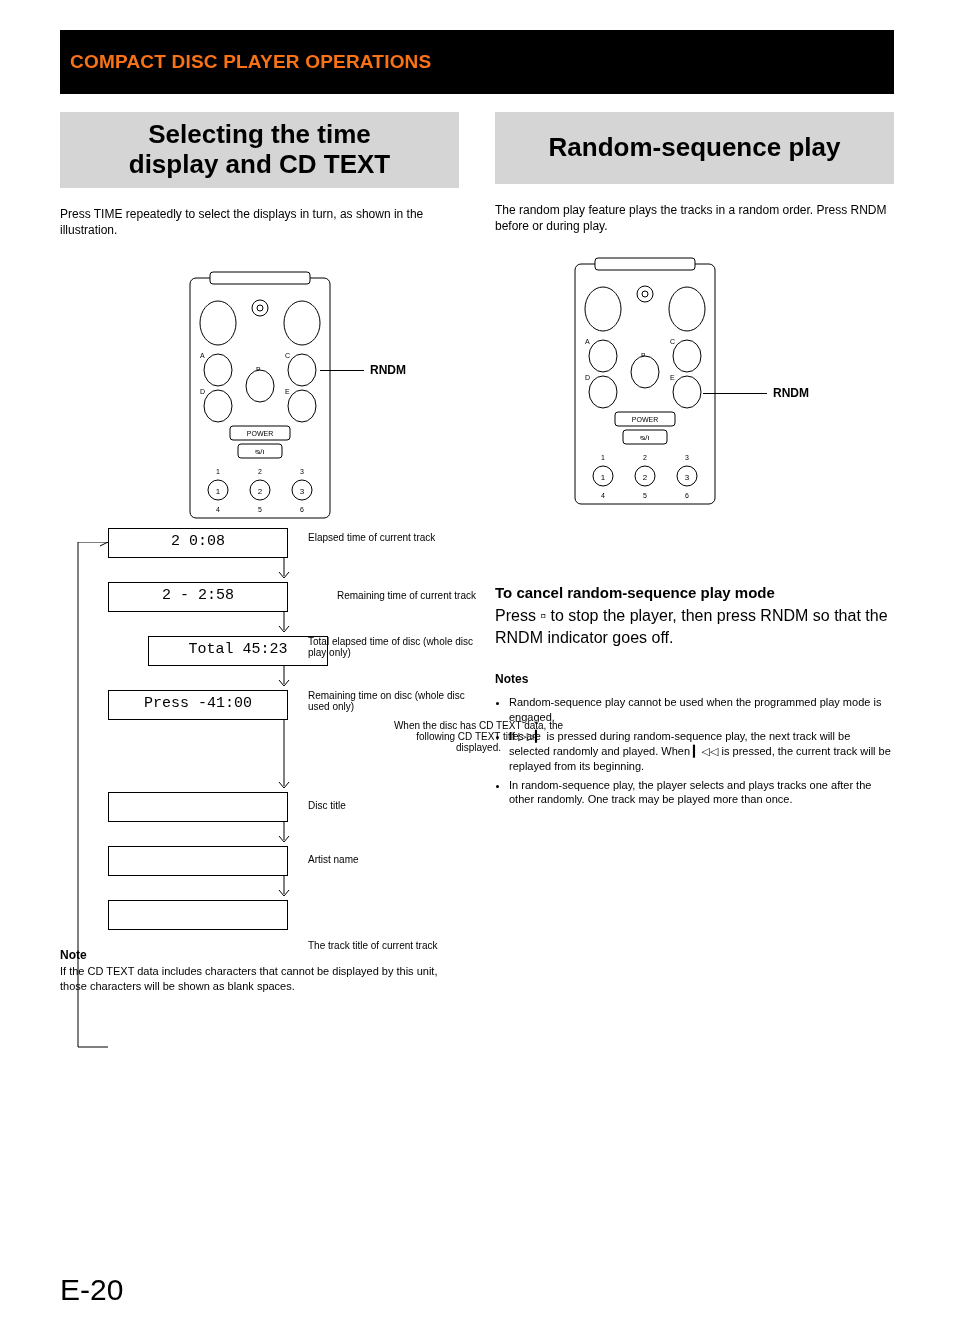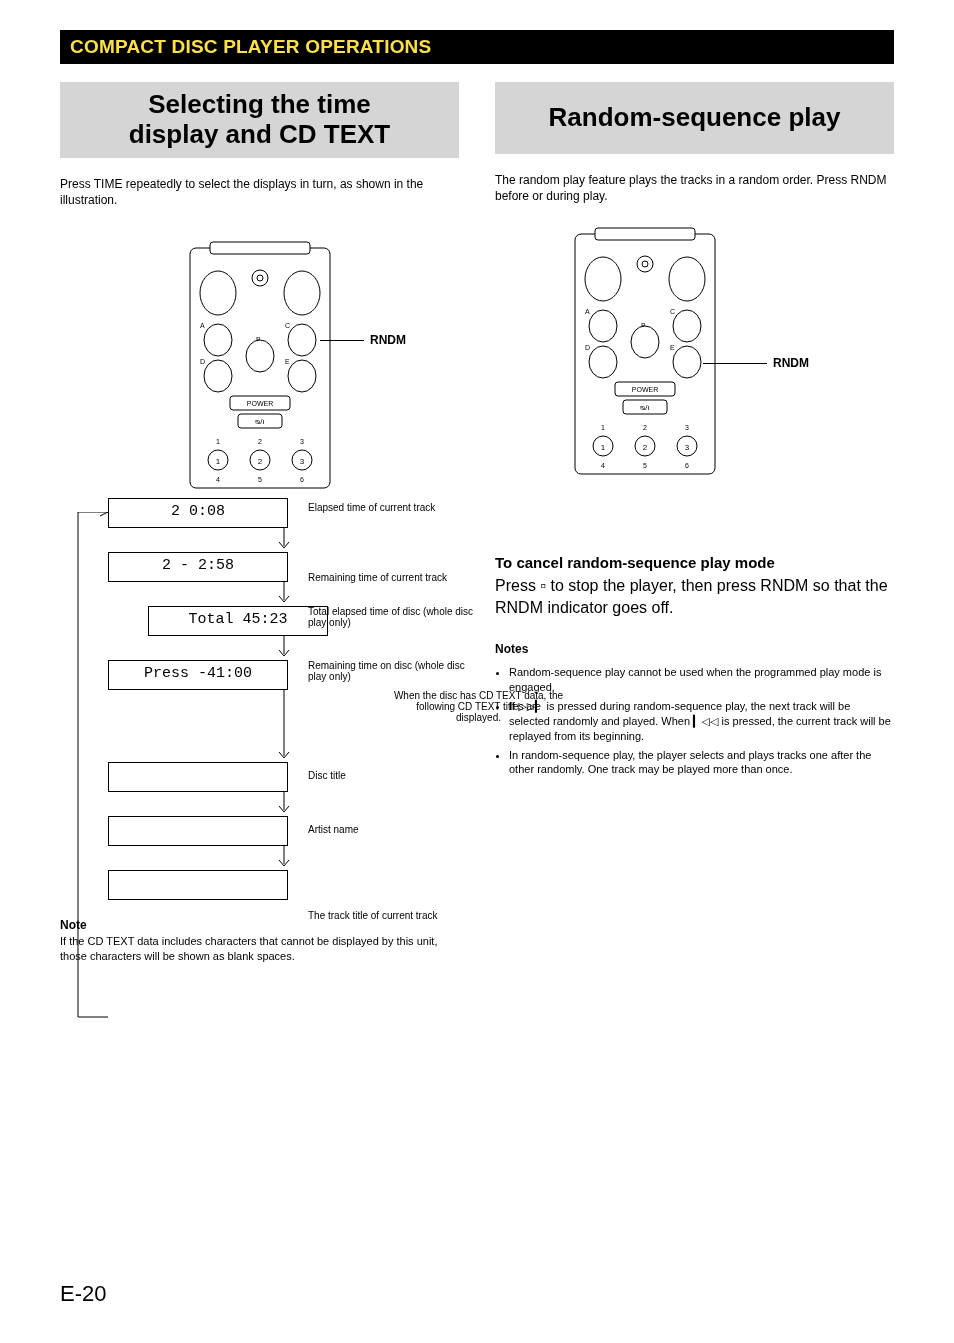--- a/index.html
+++ b/index.html
@@ -1,39 +1,39 @@
 <!DOCTYPE html>
 <html><head>
 <meta charset="utf-8">
 <style>
   * { box-sizing: border-box; margin: 0; padding: 0; }
   html, body { width: 954px; background: #fff; font-family: Helvetica, Arial, sans-serif; color: #000; }
   .page { width: 954px; height: 1343px; position: relative; padding: 30px 60px 0 60px; }
-  .section-header { background: #000; color: #fde047; font-weight: bold; font-size: 19px; padding: 6px 10px; letter-spacing: 0.2px; }
+  .section-header { background: #000; color: #f97316; font-weight: bold; font-size: 19px; padding: 21px 10px; letter-spacing: 0.2px; }
   .cols { display: flex; gap: 36px; margin-top: 18px; }
   .col { flex: 1; }
   .sub-title { background: #d5d5d5; text-align: center; font-weight: bold; font-size: 26px; padding: 8px 10px; line-height: 1.15; }
   .intro { font-size: 12px; margin-top: 18px; line-height: 1.35; }
   .remote-wrap { position: relative; margin: 30px auto 0 auto; width: 100%; height: 260px; }
   .remote-wrap.r2 { height: 260px; margin-top: 20px; }
   .callout { position: absolute; font-weight: bold; font-size: 12px; }
   .callout-line { position: absolute; height: 1px; background: #000; }
   .disp { border: 1px solid #000; width: 180px; min-height: 30px; padding: 4px 8px; font-family: "Courier New", monospace; font-size: 15px; letter-spacing: 0px; text-align: center; background: #fff; }
   .disp.lcd { font-family: "Courier New", monospace; font-weight: normal; }
   .flow-arrow { text-align: center; height: 24px; position: relative; width: 180px; margin: 0 auto; }
   .flow-arrow svg { display: block; margin: 0 auto; }
   .flow-label { font-size: 10px; line-height: 1.1; position: absolute; left: 200px; width: 170px; }
   .flow-container { position: relative; margin-left: 48px; }
   .loopback { position: absolute; left: -38px; top: 14px; width: 38px; }
   .subhead { font-weight: bold; font-size: 15px; margin-top: 20px; line-height: 1.25; }
   .body { font-size: 16px; line-height: 1.35; margin-top: 2px; }
   .notes-hd { font-weight: bold; font-size: 12px; margin-top: 24px; }
   .notes-list { list-style: disc; padding-left: 14px; font-size: 11px; line-height: 1.35; margin-top: 9px; }
   .notes-list li { margin-bottom: 4px; }
-  .page-num { position: absolute; left: 60px; bottom: 36px; font-size: 22px; }
+  .page-num { position: absolute; left: 60px; bottom: 36px; font-size: 30px; }
   .note-hd { font-weight: bold; font-size: 12px; margin-top: 18px; }
   .note-body { font-size: 11px; line-height: 1.35; margin-top: 2px; }
   .sym { font-family: Arial, sans-serif; }
   .rc-svg-left { position:absolute; left:120px; top:0; }
   .rc-svg-right { position:absolute; left:70px; top:0; }
 </style>
 </head>
 <body>
 
 <div class="page">
@@ -100,21 +100,21 @@
         </div>
         <div class="flow-arrow">
             <svg width="20" height="24">
               <line x1="10" y1="0" x2="10" y2="18" stroke="#000"></line>
               <polyline points="5,14 10,20 15,14" fill="none" stroke="#000"></polyline>
             </svg>
           </div>
 
         <div style="position:relative;">
           <div class="disp lcd">2  - 2:58</div>
-          <div class="flow-label" style="top:20px;">Remaining time of current track</div>
+          <div class="flow-label" style="top:8px;margin-left:29px;">Remaining time of current track</div>
         </div>
         <div class="flow-arrow">
             <svg width="20" height="24">
               <line x1="10" y1="0" x2="10" y2="18" stroke="#000"></line>
               <polyline points="5,14 10,20 15,14" fill="none" stroke="#000"></polyline>
             </svg>
           </div>
 
         <div style="position:relative;padding-left:40px;">
           <div class="disp lcd">Total  45:23</div>
@@ -122,21 +122,21 @@
         </div>
         <div class="flow-arrow">
             <svg width="20" height="24">
               <line x1="10" y1="0" x2="10" y2="18" stroke="#000"></line>
               <polyline points="5,14 10,20 15,14" fill="none" stroke="#000"></polyline>
             </svg>
           </div>
 
         <div style="position:relative;">
           <div class="disp lcd">Press -41:00</div>
-          <div class="flow-label" style="top:0;">Remaining time on disc (whole disc play only)</div>
+          <div class="flow-label" style="top:0;">Remaining time on disc (whole disc used only)</div>
         </div>
         <div class="flow-arrow" style="height:72px;">
           <svg width="20" height="72">
               <line x1="10" y1="0" x2="10" y2="66" stroke="#000"></line>
               <polyline points="5,62 10,68 15,62" fill="none" stroke="#000"></polyline>
             </svg>
           <div class="flow-label" style="top:0;">When the disc has CD TEXT data, the following CD TEXT titles are displayed.</div>
         </div>
 
         <div style="position:relative;">

